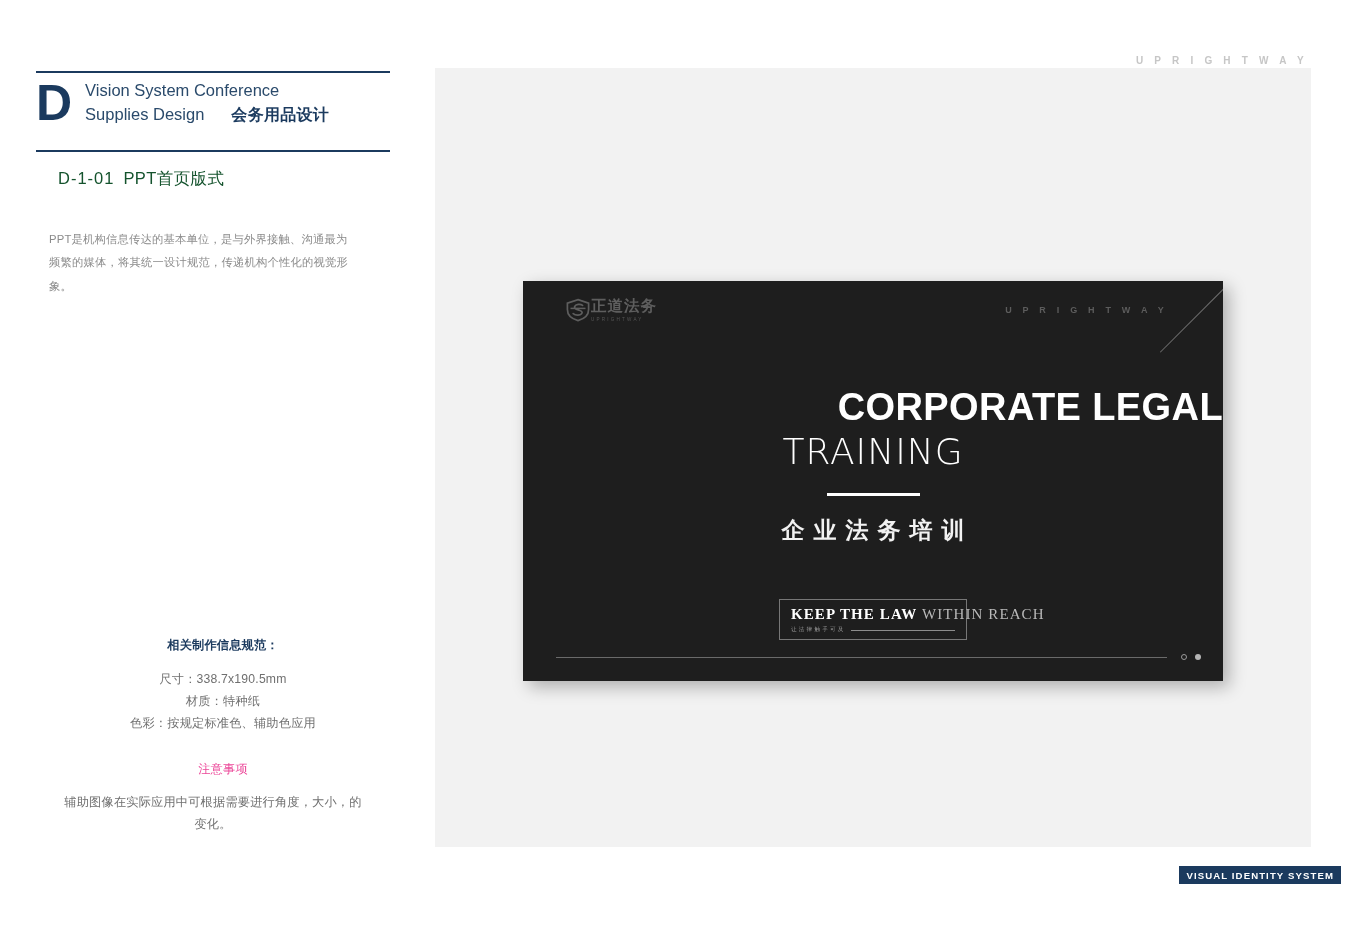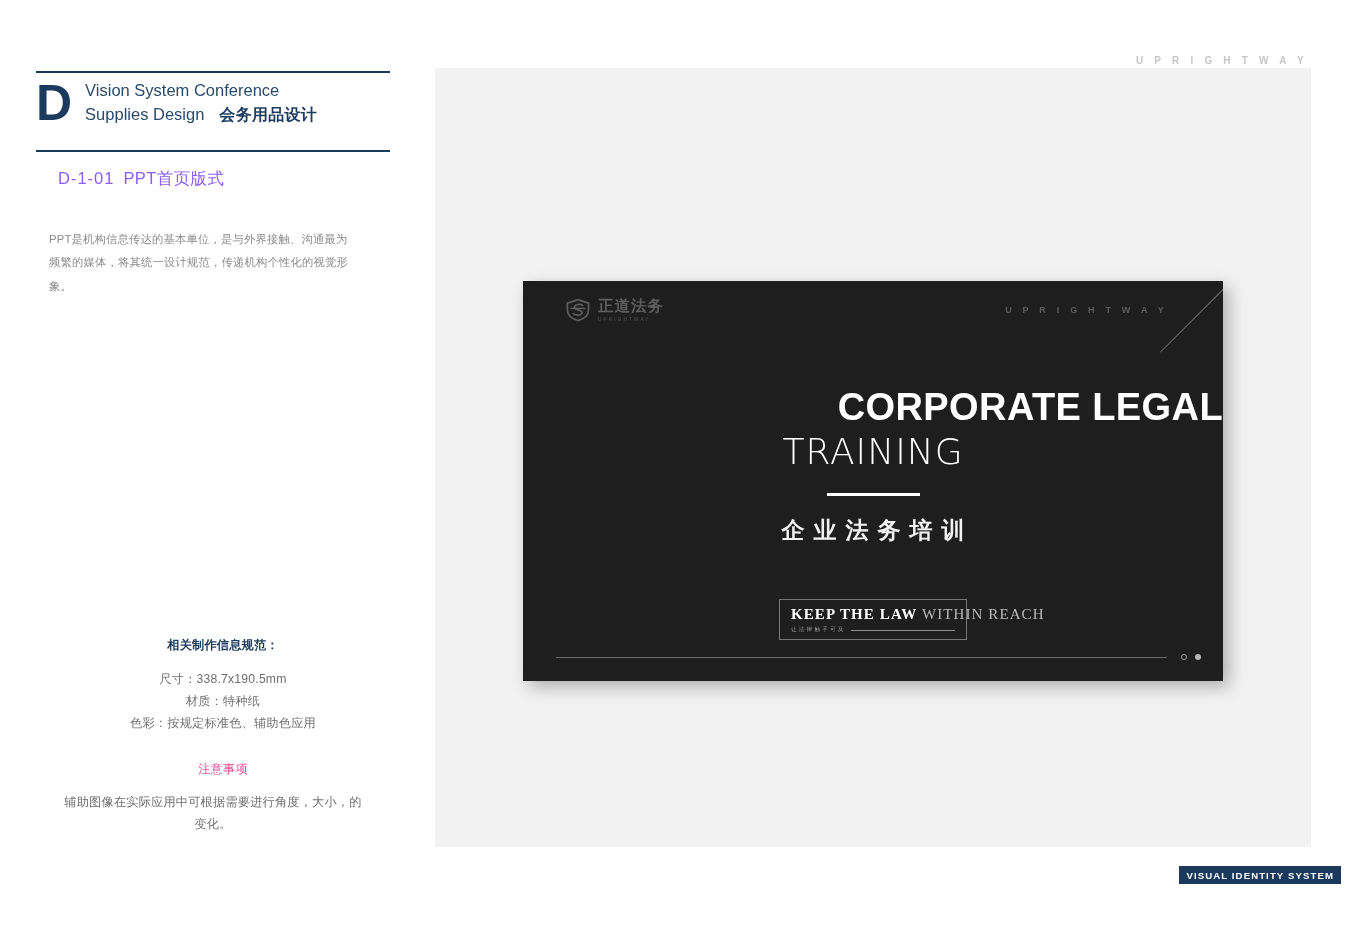--- a/index.html
+++ b/index.html
@@ -73,31 +73,31 @@
   }
   .brand-line-2 {
     font-size: 16.5px;
     color: #2a4a6b;
     line-height: 1.42;
     white-space: nowrap;
   }
   .brand-line-2 .cn {
     font-weight: 700;
     color: #1b3a5e;
-    margin-left: 15px;
+    margin-left: 27px;
     font-size: 16px;
     letter-spacing: 0.3px;
   }
 
   .section-code {
     position: absolute;
     left: 58px;
     top: 168px;
     font-size: 16.5px;
-    color: #8b5cf6;
+    color: #14532d;
     letter-spacing: 0.4px;
     white-space: nowrap;
   }
   .section-code .code-id { letter-spacing: 1px; }
   .section-code .code-name { margin-left: 9px; }
 
   .intro-text {
     position: absolute;
     left: 49px;
     top: 228px;
@@ -190,21 +190,20 @@
 
   .slide-logo {
     position: absolute;
     left: 42px;
     top: 17px;
     display: flex;
     align-items: center;
   }
   .slide-logo .shield { display: block; }
   .slide-logo-text {
-    margin-left: 7px;
     display: flex;
     flex-direction: column;
     justify-content: center;
   }
   .slide-logo-cn {
     font-size: 15.5px;
     font-weight: 700;
     color: #5e5e5e;
     letter-spacing: 1px;
     line-height: 1.08;

